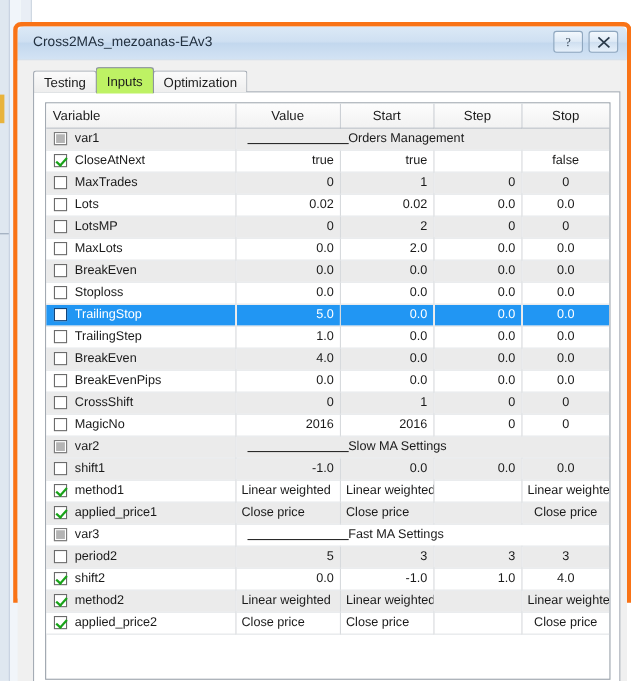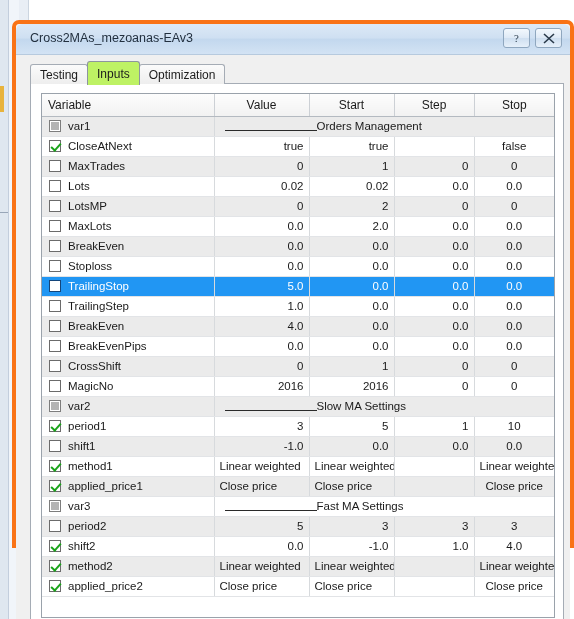--- a/index.html
+++ b/index.html
@@ -517,32 +517,20 @@
                     <span class="vname">var2</span>
                   </div>
                 </td>
                 <td class="sep" colspan="4">
                   <div class="sepinner">
                     <span class="seprule"></span>
                     <span class="septext">Slow MA Settings</span>
                   </div>
                 </td>
               </tr>
-              <tr class="norm">
-                <td class="txt">
-                  <div class="varcell">
-                    <span class="cb checked"></span>
-                    <span class="vname">period1</span>
-                  </div>
-                </td>
-                <td class="num">3</td>
-                <td class="num">5</td>
-                <td class="num">1</td>
-                <td class="num">10</td>
-              </tr>
               <tr class="alt">
                 <td class="txt">
                   <div class="varcell">
                     <span class="cb "></span>
                     <span class="vname">shift1</span>
                   </div>
                 </td>
                 <td class="num">-1.0</td>
                 <td class="num">0.0</td>
                 <td class="num">0.0</td>

